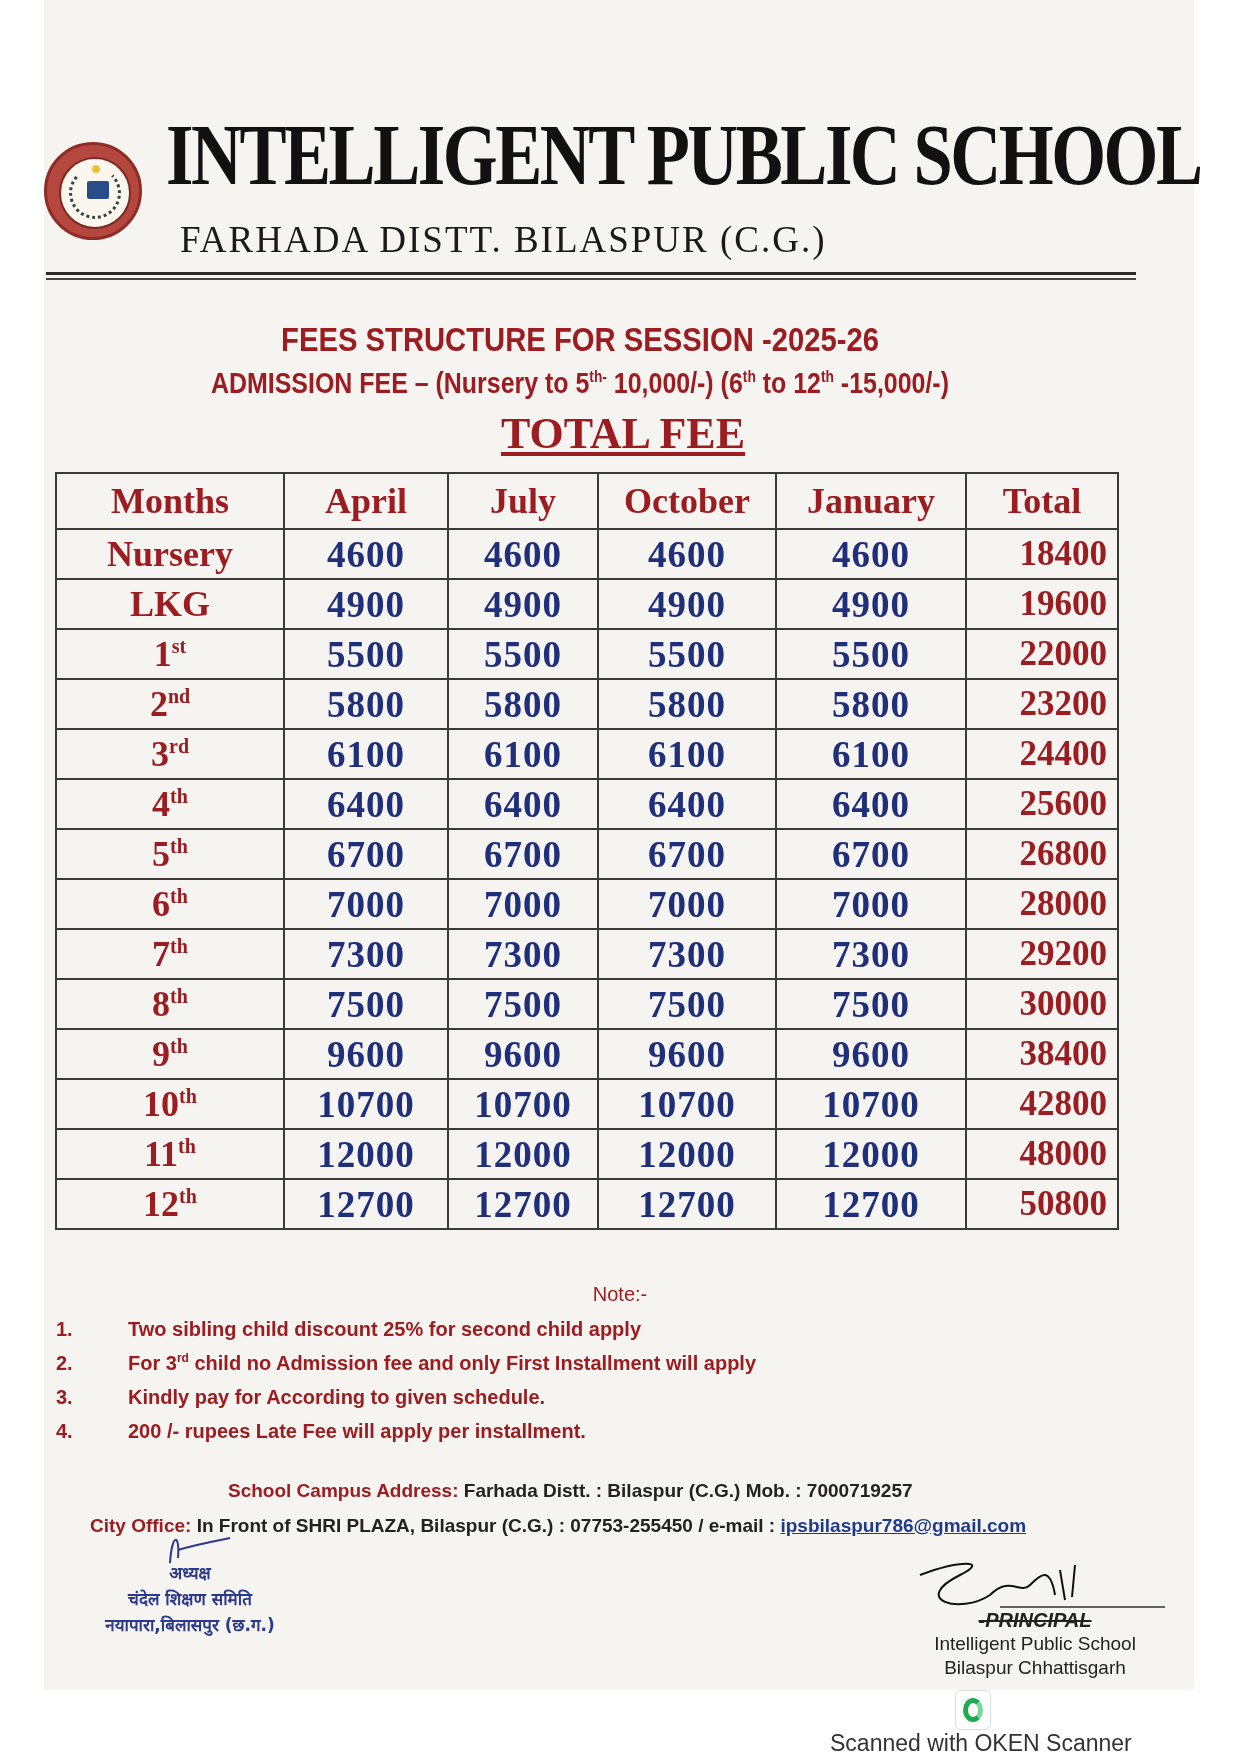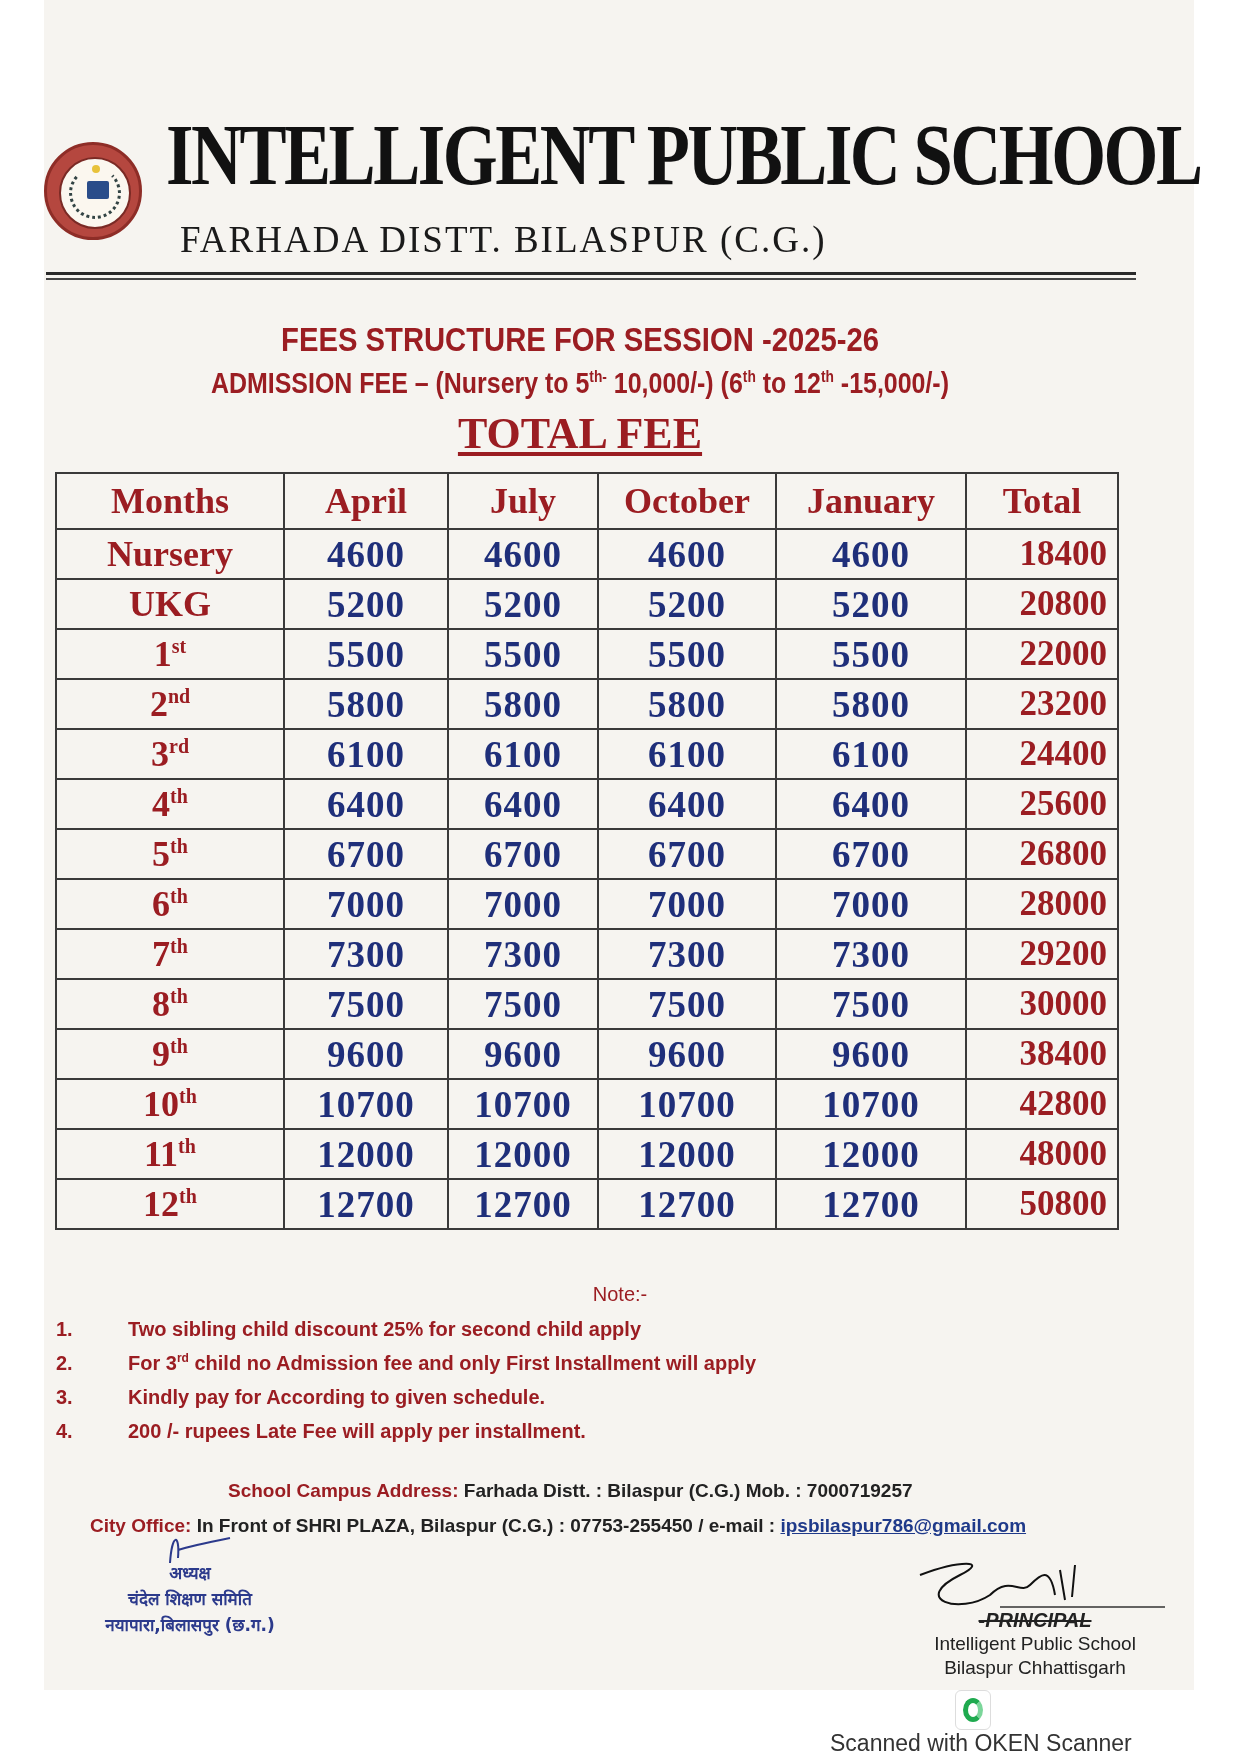--- a/index.html
+++ b/index.html
@@ -45,21 +45,21 @@
   }
   .admission {
     position: absolute; left: 0; width: 1160px; top: 367px; text-align: center;
     font-family: "Liberation Sans", sans-serif; font-weight: bold; font-size: 29px;
     color: #9b1d22; transform: scaleX(0.86); transform-origin: 580px 0; white-space: nowrap;
   }
   .admission sup { font-size: 16px; }
   .total-fee {
     position: absolute; left: 0; width: 1160px; top: 408px; text-align: center;
     font-family: "Liberation Serif", serif; font-weight: bold; font-size: 44px;
-    color: #9b1d22; text-decoration: underline; text-underline-offset: 4px;
+    color: #9b1d22; text-decoration: underline; text-underline-offset: 4px; padding-left: 43px;
   }
 
   table.fees {
     position: absolute; left: 55px; top: 472px; width: 1062px;
     border-collapse: collapse; table-layout: fixed;
   }
   table.fees td, table.fees th {
     border: 2px solid #3a3a3a; height: 48px; padding: 0;
     font-family: "Liberation Serif", serif; font-weight: bold;
     text-align: center; vertical-align: middle;
@@ -156,26 +156,26 @@
   <tbody id="fee-body">
       <tr>
         <td class="cls"><span>Nursery</span><sup></sup></td>
         <td class="amt"><span>4600</span></td>
         <td class="amt"><span>4600</span></td>
         <td class="amt"><span>4600</span></td>
         <td class="amt"><span>4600</span></td>
         <td class="tot"><span>18400</span></td>
       </tr>
       <tr>
-        <td class="cls"><span>UKG</span><sup></sup></td>
-        <td class="amt"><span>5200</span></td>
-        <td class="amt"><span>5200</span></td>
-        <td class="amt"><span>5200</span></td>
-        <td class="amt"><span>5200</span></td>
-        <td class="tot"><span>20800</span></td>
+        <td class="cls"><span>LKG</span><sup></sup></td>
+        <td class="amt"><span>4900</span></td>
+        <td class="amt"><span>4900</span></td>
+        <td class="amt"><span>4900</span></td>
+        <td class="amt"><span>4900</span></td>
+        <td class="tot"><span>19600</span></td>
       </tr>
       <tr>
         <td class="cls"><span>1</span><sup>st</sup></td>
         <td class="amt"><span>5500</span></td>
         <td class="amt"><span>5500</span></td>
         <td class="amt"><span>5500</span></td>
         <td class="amt"><span>5500</span></td>
         <td class="tot"><span>22000</span></td>
       </tr>
       <tr>

